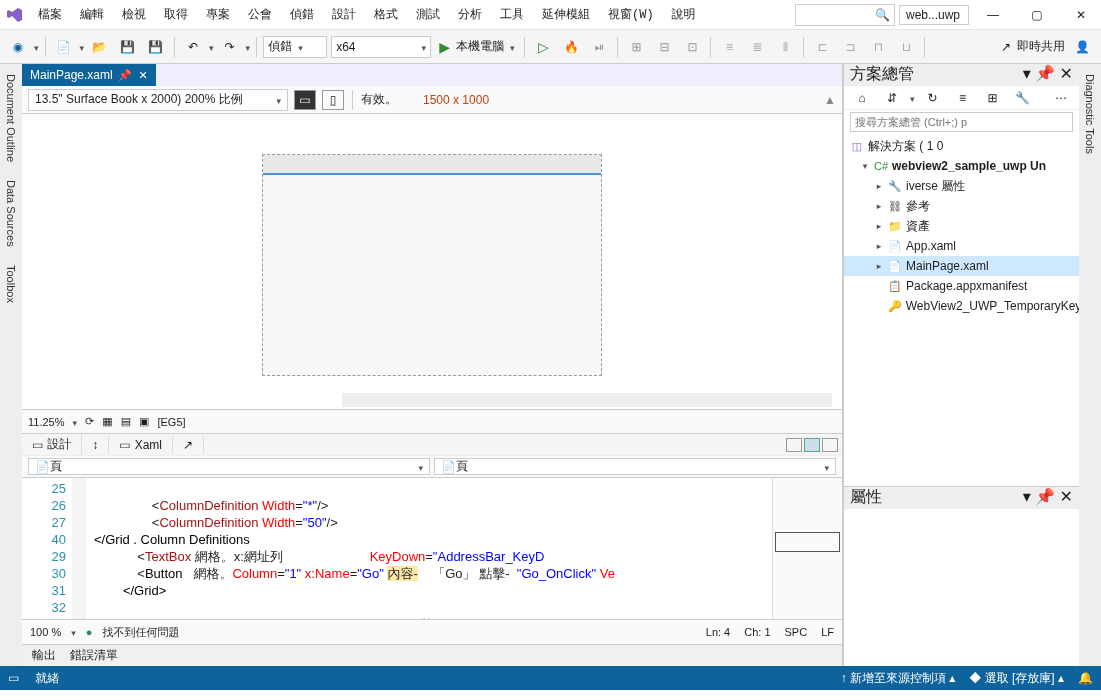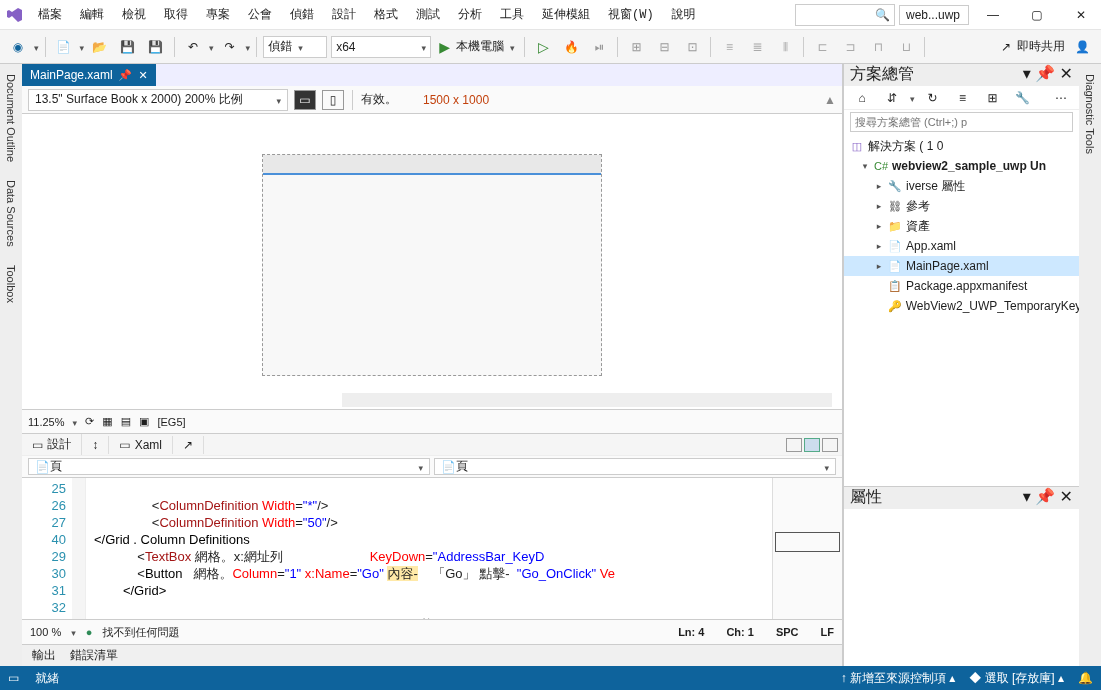--- a/index.html
+++ b/index.html
@@ -46,21 +46,21 @@
 .gutter { width: 50px; background: #fff; text-align: right; color: #2b91af; font-family: Consolas, monospace; font-size: 13px; padding: 2px 6px 0 0; line-height: 17px; }
 .gut-strip { width: 14px; background: #f5f5f5; border-right: 1px solid #eee; }
 .code { flex: 1; font-family: Consolas, monospace; font-size: 13px; padding: 2px 0 0 8px; line-height: 17px; white-space: pre; overflow: hidden; }
 .minimap { width: 70px; border-left: 1px solid #ddd; background: #fafafa; position: relative; }
 .minimap .view { position: absolute; left: 2px; right: 2px; top: 54px; height: 20px; border: 1px solid #555; }
 .k-tag { color: #a31515; }
 .k-attr { color: #ff0000; }
 .k-val { color: #0000ff; }
 .k-txt { color: #000; }
 .status-mini { height: 22px; border-top: 1px solid #ccc; display: flex; align-items: center; padding: 12px 8px; gap: 10px; font-size: 11px; background: #fafafa; }
-.status-mini .right { margin-left: auto; display: flex; gap: 22px; font-weight: bold; }
+.status-mini .right { margin-left: auto; display: flex; gap: 14px; }
 .bottom-tabs { height: 22px; display: flex; align-items: center; gap: 14px; padding: 2px 10px; background: #f0f0f0; border-top: 1px solid #ccc; }
 .right-panels { width: 236px; display: flex; flex-direction: column; border-left: 1px solid #ccc; }
 .panel-header { height: 22px; background: #eee; display: flex; align-items: flex-start; padding: 0 6px; font-size: 16px; justify-content: space-between; }
 .panel-tools { height: 24px; display: flex; align-items: center; gap: 6px; padding: 0 6px; border-bottom: 1px solid #eee; }
 .panel-search { height: 24px; padding: 2px 6px; }
 .panel-search input { width: 100%; height: 20px; border: 1px solid #ccc; padding: 0 4px; font-size: 11px; }
 .tree { flex: 1; overflow: auto; font-size: 12px; padding: 2px 0; }
 .tree-row { display: flex; align-items: center; height: 20px; gap: 4px; padding-left: 6px; }
 .tree-row.sel { background: #cde8ff; }
 .tw { width: 10px; text-align: center; color: #555; font-size: 9px; cursor: default; }

